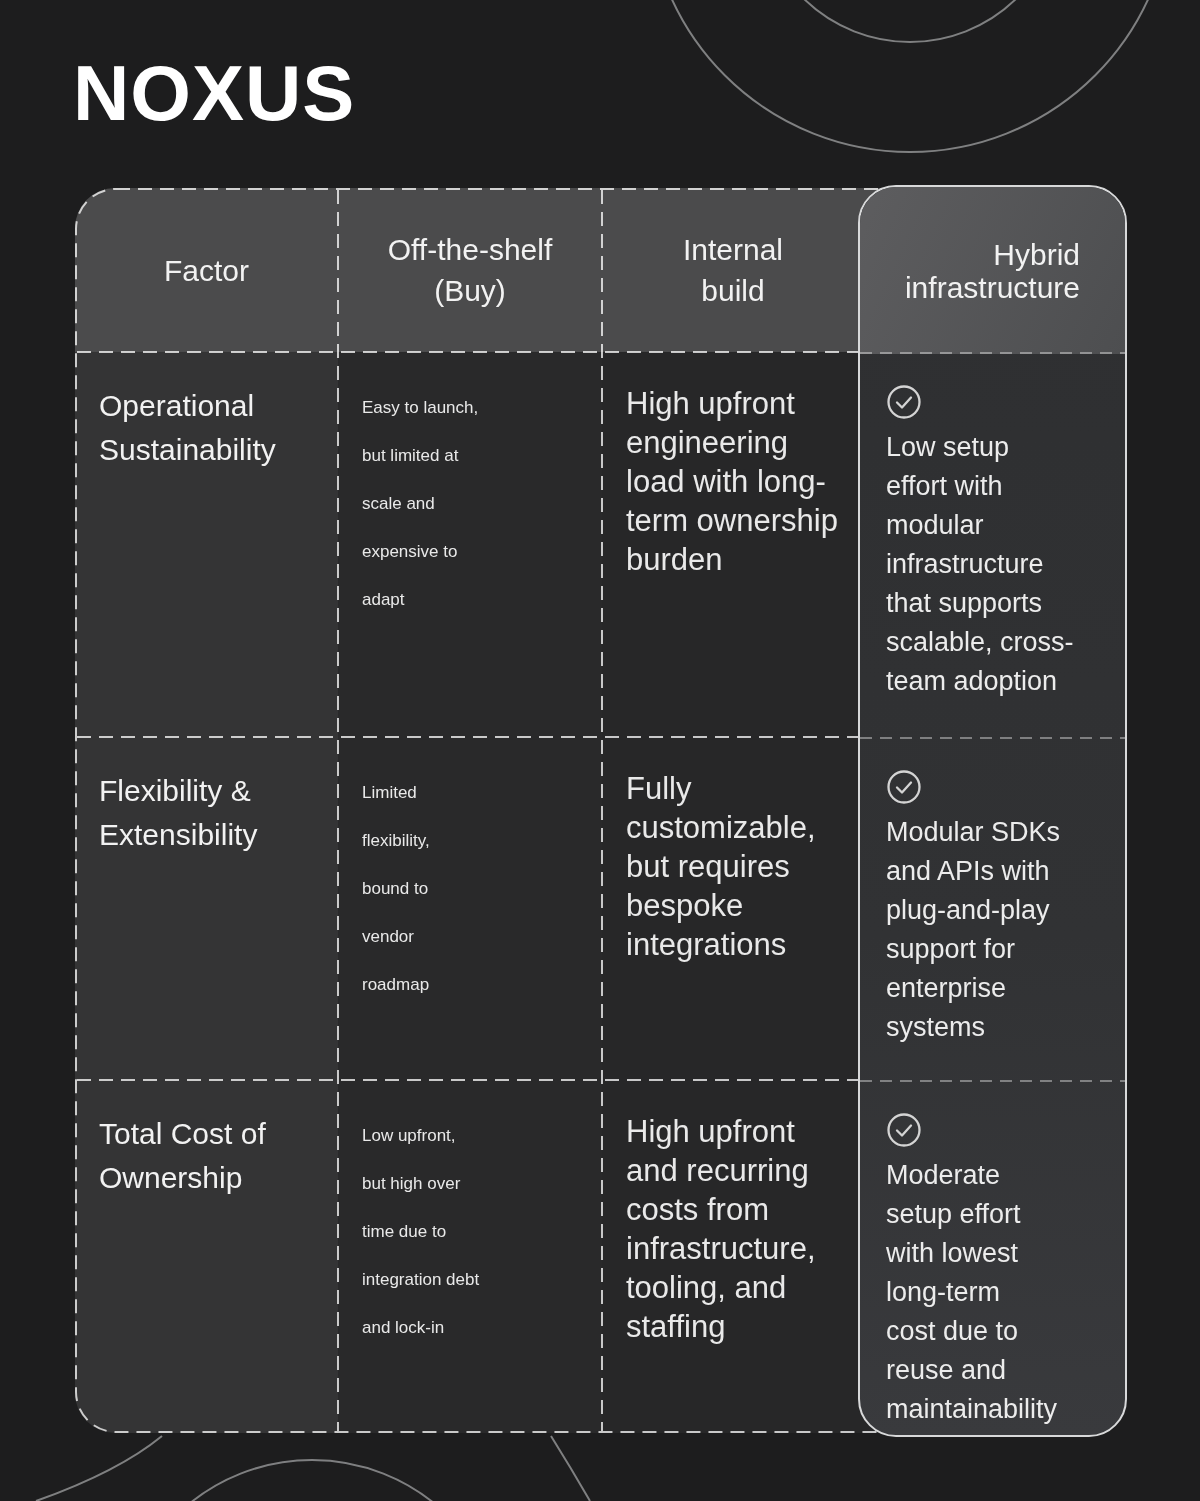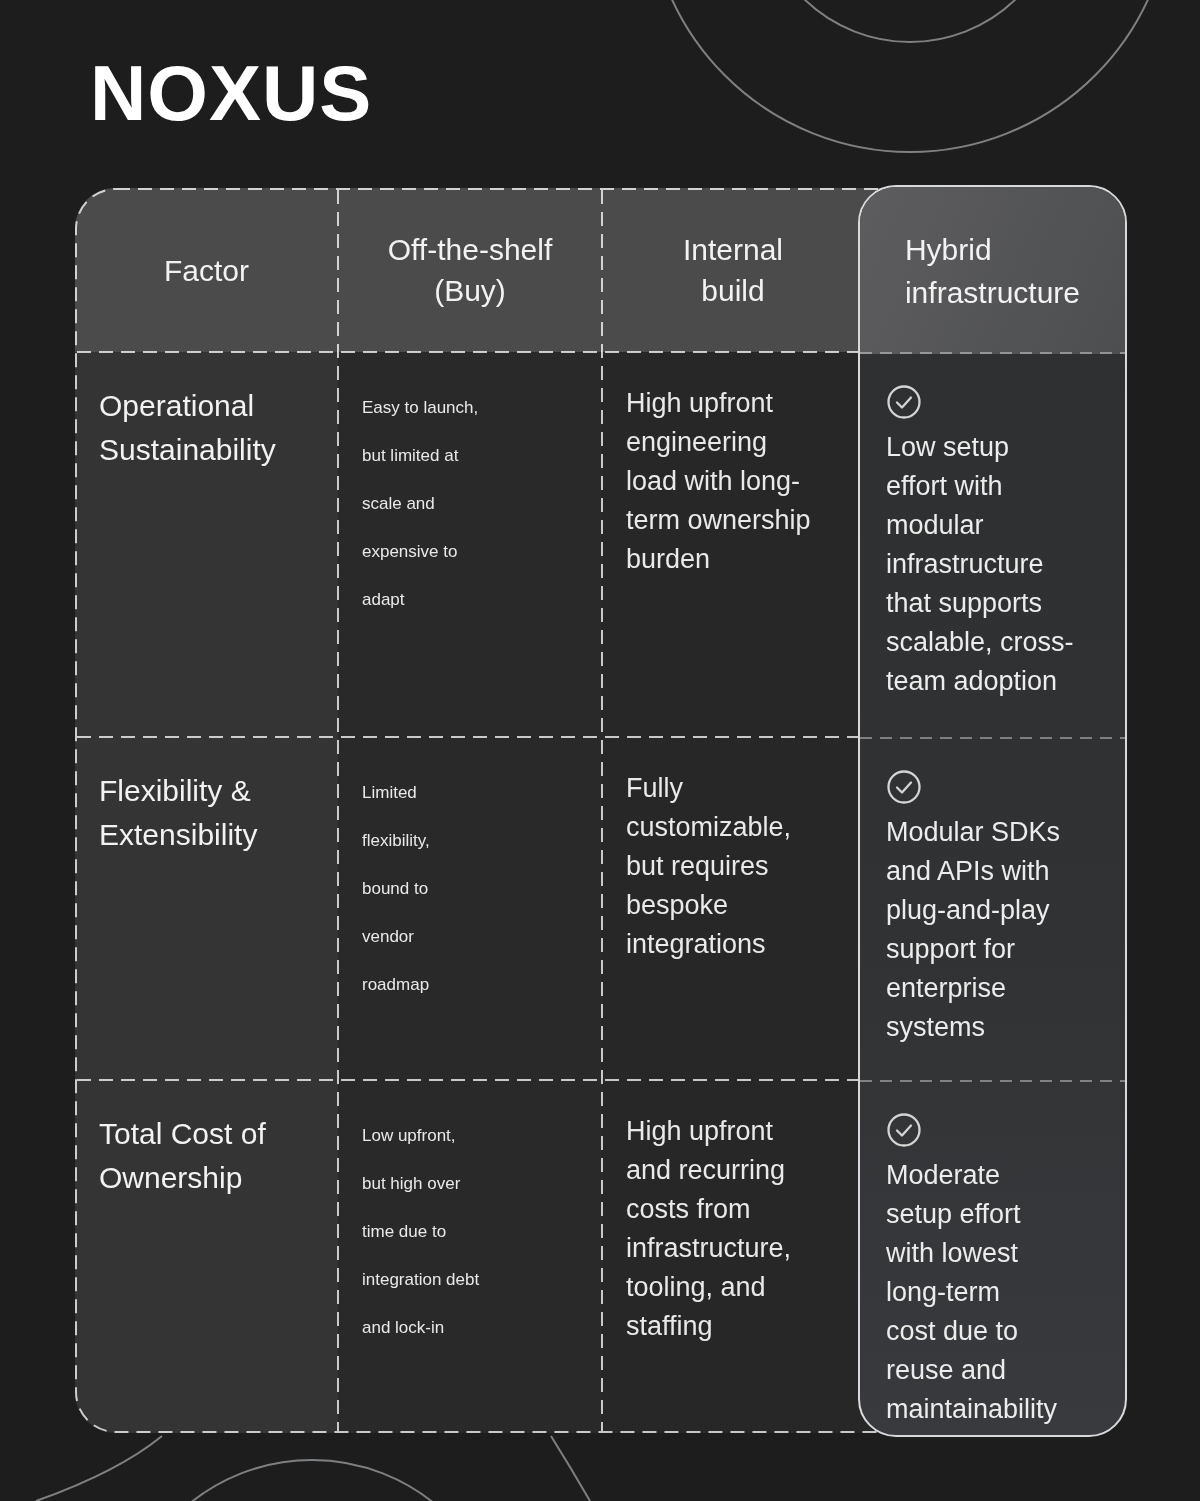--- a/index.html
+++ b/index.html
@@ -19,55 +19,55 @@
     --logo-color:#ffffff;
   }
   html,body{margin:0;padding:0;background:var(--page-bg);}
   .page{
     position:relative;width:1200px;height:1501px;overflow:hidden;
     background:var(--page-bg);
     font-family:"Liberation Sans","DejaVu Sans",sans-serif;
   }
   .decor{position:absolute;left:0;top:0;z-index:0;}
   .logo{
-    position:absolute;left:90px;top:54px;z-index:2;
+    position:absolute;left:73px;top:54px;z-index:2;
     font-size:78px;font-weight:bold;letter-spacing:1px;
     color:var(--logo-color);line-height:1;
   }
   .table{position:absolute;left:75px;top:188px;width:1158px;height:1245px;z-index:1;}
   .grid{
     display:grid;width:1050px;height:1245px;
     grid-template-columns:263px 264px 262px 261px;
     grid-template-rows:164px 385px 343px 353px;
     border-radius:40px;overflow:hidden;
   }
   .cell{box-sizing:border-box;}
   .head{
     display:flex;align-items:center;justify-content:center;text-align:center;
     font-size:30px;line-height:41px;color:var(--text-primary);
     background:var(--table-header-bg);white-space:pre-line;
   }
   .head.c4{background:var(--table-header-bg);}
   .bodycell{padding:32px 16px 0 24px;white-space:pre-line;color:var(--text-body);}
   .factor{font-size:30px;line-height:44px;color:var(--text-primary);background:var(--factor-col-bg);}
   .col2{font-size:17px;line-height:48px;background:var(--cell-bg);}
-  .col3{font-size:27px;line-height:39px;background:var(--cell-bg-alt);}
+  .col3{font-size:31px;line-height:39px;background:var(--cell-bg-alt);}
   .col4ph{background:var(--cell-bg-alt);}
   .gridlines{position:absolute;left:0;top:0;pointer-events:none;}
   .panel{
     position:absolute;left:783px;top:-3px;width:269px;height:1252px;
     box-sizing:border-box;border:2px solid var(--panel-border);border-radius:38px;
     overflow:hidden;
     background:linear-gradient(180deg,var(--panel-body-top) 0%,#313234 60%,var(--panel-body-bottom) 100%);
   }
   .panel-head{
     position:absolute;left:0;right:0;top:0;height:167px;
     background:linear-gradient(115deg,var(--panel-head-top),var(--panel-head-bottom));
-    display:flex;align-items:center;justify-content:center;text-align:left;
-    font-size:30px;line-height:43px;color:var(--text-primary);white-space:pre-line;
+    display:flex;align-items:center;justify-content:center;text-align:right;
+    font-size:30px;line-height:33px;color:var(--text-primary);white-space:pre-line;
   }
   .psep{
     position:absolute;left:0;right:0;height:2px;
     background:repeating-linear-gradient(90deg,rgba(255,255,255,.38) 0 12px,transparent 12px 20px);
   }
   .psep.s1{top:165px}.psep.s2{top:550px}.psep.s3{top:893px}
   .pcell{position:absolute;left:0;right:0;padding:30px 34px 0 26px;box-sizing:border-box;}
   .pcell.p1{top:167px}.pcell.p2{top:552px}.pcell.p3{top:895px}
   .pcell .icon{display:block;margin-bottom:8px;}
   .ptext{font-size:27px;line-height:39px;color:#ececec;white-space:pre-line;}

